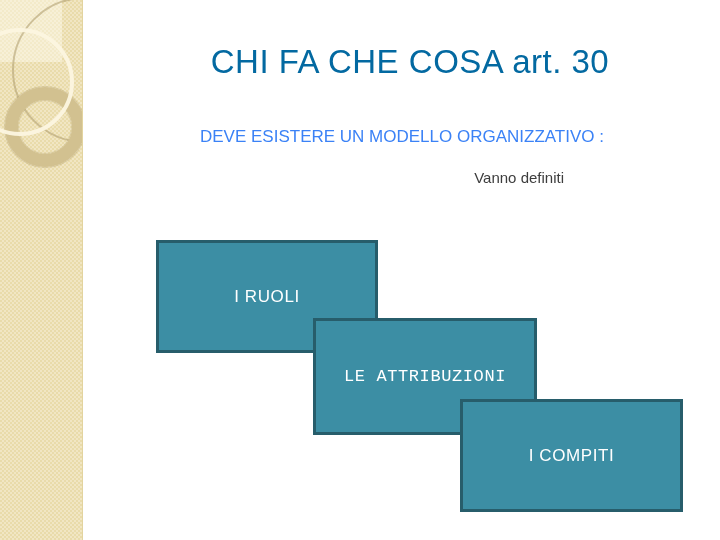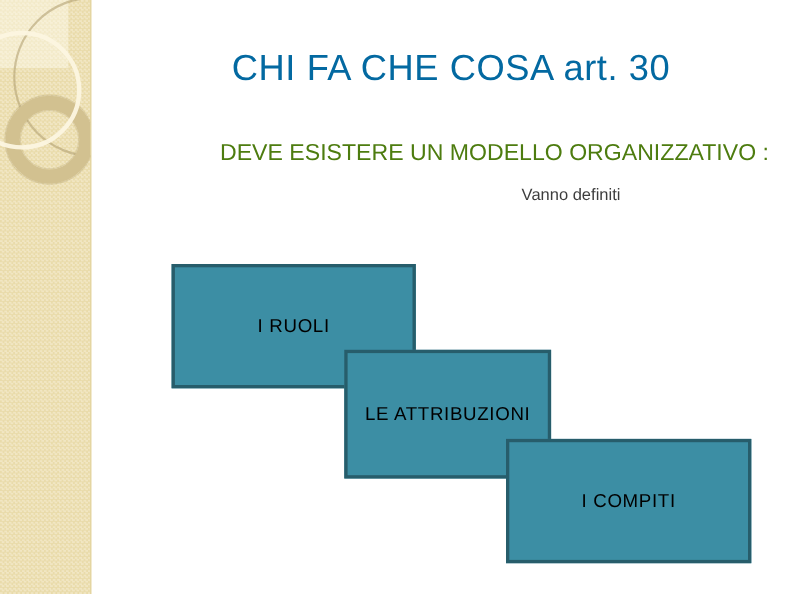--- a/index.html
+++ b/index.html
@@ -62,49 +62,49 @@
     width: 620px;
     text-align: center;
     font-size: 33px;
     letter-spacing: 0.5px;
     color: #0369a1;
     white-space: nowrap;
   }
   .statement {
     position: absolute;
     left: 200px; top: 127px;
-    font-size: 21px;
-    color: #4d7c0f;
+    font-size: 17px;
+    color: #3b82f6;
     white-space: nowrap;
   }
   .subheading {
     position: absolute;
     left: 200px; top: 169px;
     width: 364px;
     text-align: right;
     font-size: 15px;
     color: #3d3d3d;
   }
 
   
   .cascade-box {
     position: absolute;
     box-sizing: border-box;
     background: #3c8ea4;
     border: 3px solid #275d6b;
     display: flex;
     align-items: center;
     justify-content: center;
-    color: #000000;
+    color: #ffffff;
     font-size: 17px;
     letter-spacing: 0.6px;
     white-space: nowrap;
   }
   .box-1 { left: 156px; top: 240px; width: 222px; height: 113px; z-index: 1; }
-  .box-2 { left: 313px; top: 318px; width: 188px; height: 117px; z-index: 2; }
+  .box-2 { left: 313px; top: 318px; width: 224px; height: 117px; z-index: 2; font-family: Liberation Mono, monospace; }
   .box-3 { left: 460px; top: 399px; width: 223px; height: 113px; z-index: 3; }
 </style>
 </head>
 <body>
 
 <div class="slide">
 
   <div class="band">
     <div class="band-square"></div>
     <div class="circle circle-tan-thin"></div>

